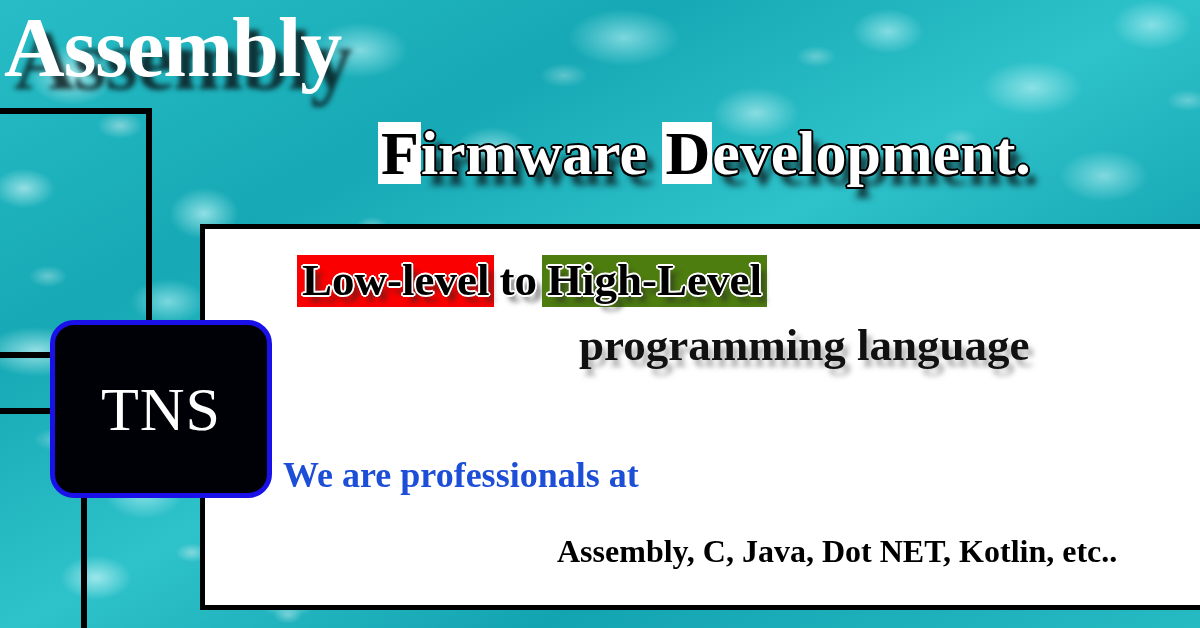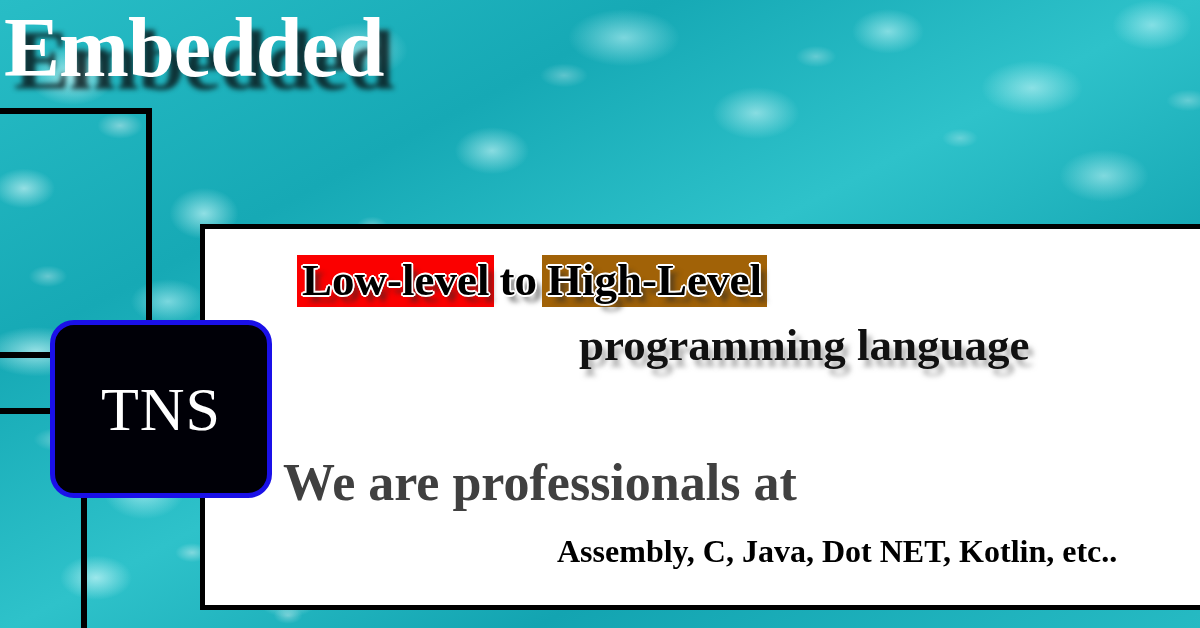--- a/index.html
+++ b/index.html
@@ -119,43 +119,43 @@
     display: inline-block;
     padding: 2px 5px 3px 5px;
     text-shadow:
       -1.4px -1.4px 0 #fff, 1.4px -1.4px 0 #fff,
       -1.4px  1.4px 0 #fff, 1.4px  1.4px 0 #fff,
        0 -1.8px 0 #fff, 0 1.8px 0 #fff, -1.8px 0 0 #fff, 1.8px 0 0 #fff,
        6px 7px 5px rgba(40,40,40,.55);
     font-family: Liberation Serif, serif;
   }
   .hl-red   { background: #fb0000; }
-  .hl-green { background: #a16207; }
+  .hl-green { background: #4d7c0f; }
   .hl-plain { background: transparent; }
 
   .line-prog {
     position: absolute;
     left: 374px; top: 93px;
     font-size: 45px;
     font-weight: 700;
     line-height: 1.05;
     white-space: nowrap;
     color: #111;
     text-shadow: 5px 7px 5px rgba(120,120,120,.55);
     text-align: right;
   }
 
   .line-pro {
     position: absolute;
     left: 78px; top: 228px;
-    font-size: 52px;
-    font-weight: 700;
-    line-height: 1;
-    white-space: nowrap;
-    color: #404040;
+    font-size: 36px;
+    font-weight: 700;
+    line-height: 1;
+    white-space: nowrap;
+    color: #1d4ed8;
   }
 
   .line-langs {
     position: absolute;
     left: 352px; top: 306px;
     font-size: 32px;
     font-weight: 700;
     line-height: 1;
     white-space: nowrap;
     color: #000;
@@ -190,22 +190,23 @@
 <div id="poster">
 
   <div class="bg-texture"></div>
 
   <div class="frame-line" style="left:0px;  top:108px; width:152px; height:6px;"></div>
   <div class="frame-line" style="left:146px; top:108px; width:6px;   height:215px;"></div>
   <div class="frame-line" style="left:0px;  top:352px; width:58px;  height:6px;"></div>
   <div class="frame-line" style="left:0px;  top:408px; width:58px;  height:6px;"></div>
   <div class="frame-line" style="left:81px; top:498px; width:6px;   height:130px;"></div>
 
-  <div class="headline-embedded">Embedded</div>
-
+  <div class="headline-embedded">Assembly</div>
+
+  <div class="headline-firmware"><span class="cap-box">F</span><span>irmware</span><span> </span><span class="cap-box">D</span><span>evelopment.</span></div>
 
   <div class="content-panel">
 
     <div class="line-hl"><span class="hl-red">Low-level</span><span class="hl-plain"> to </span><span class="hl-green">High-Level</span></div>
 
     <div class="line-prog">programming language</div>
 
     <div class="line-pro">We are professionals at</div>
 
     <div class="line-langs">Assembly, C, Java, Dot NET, Kotlin, etc..</div>

